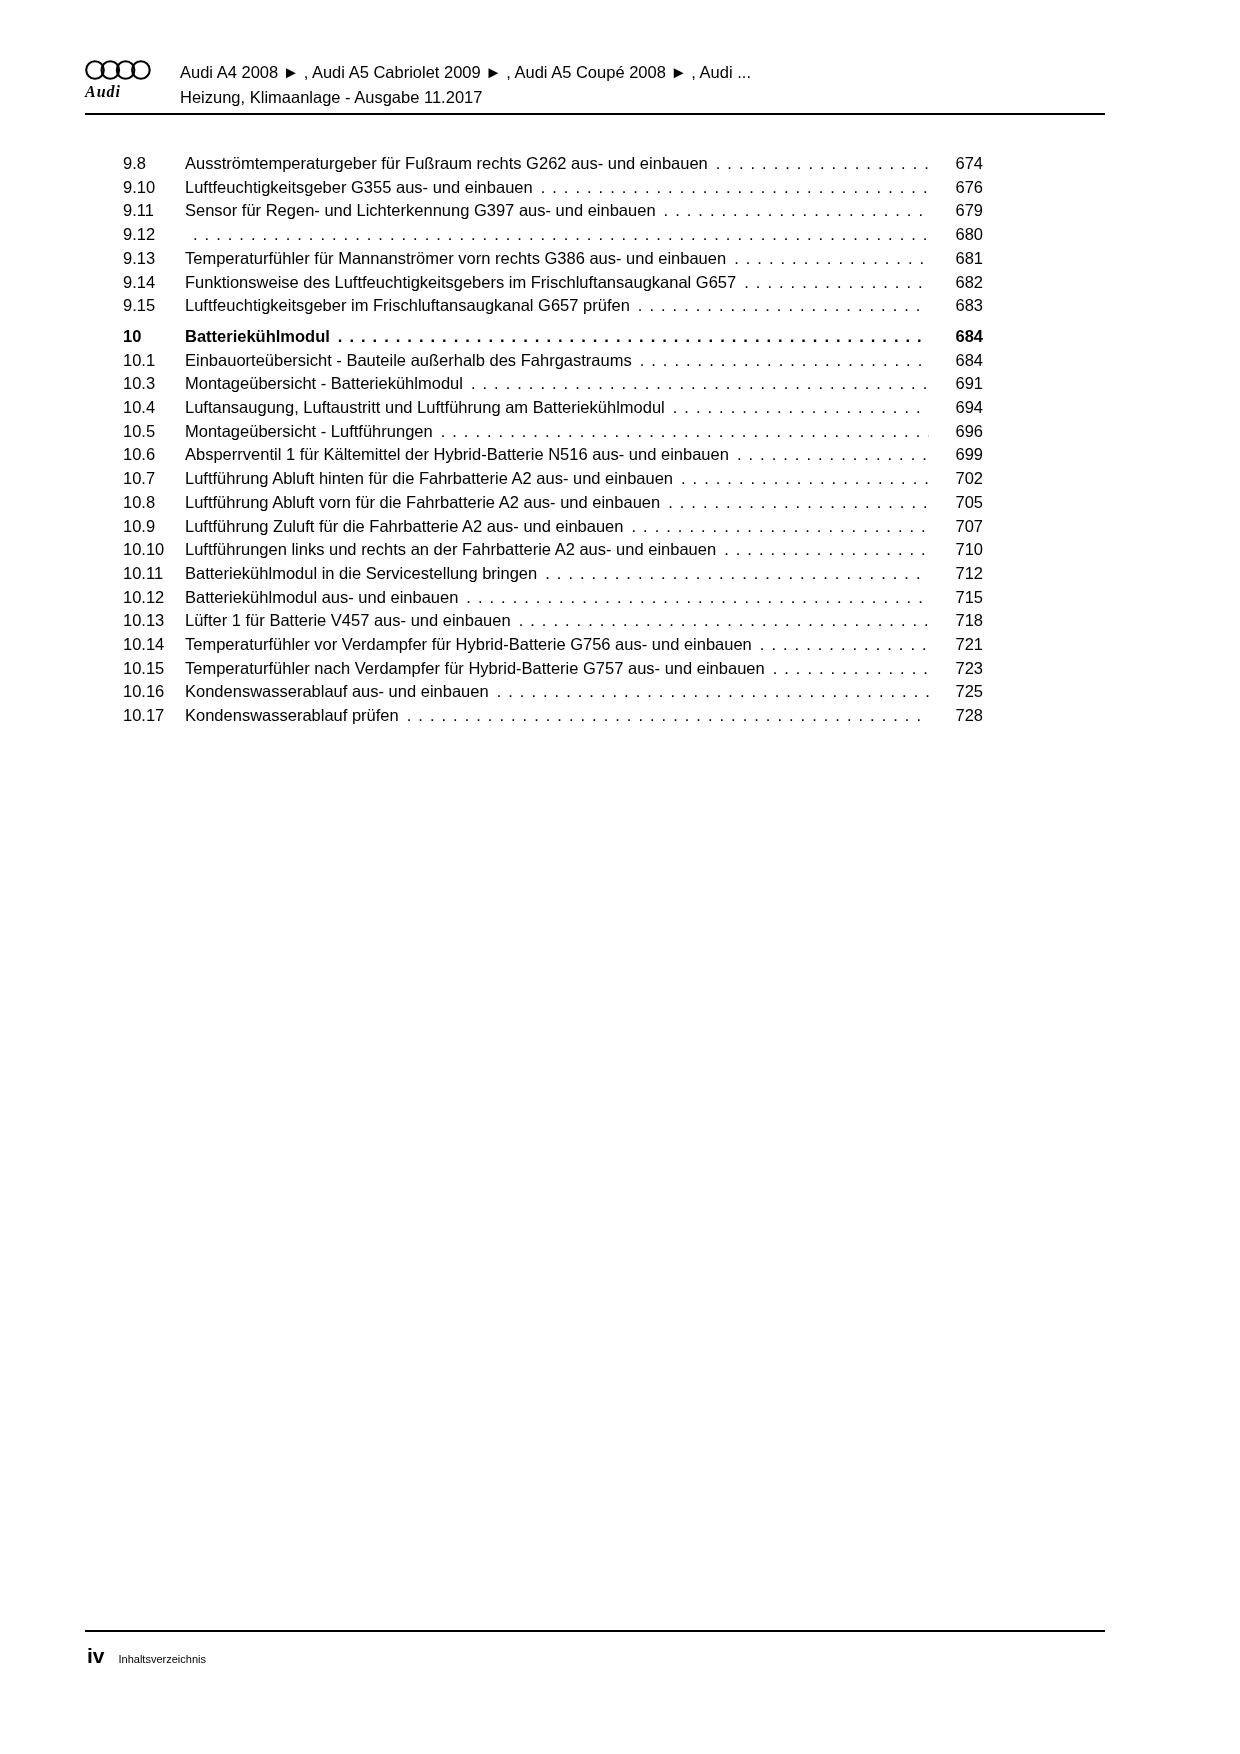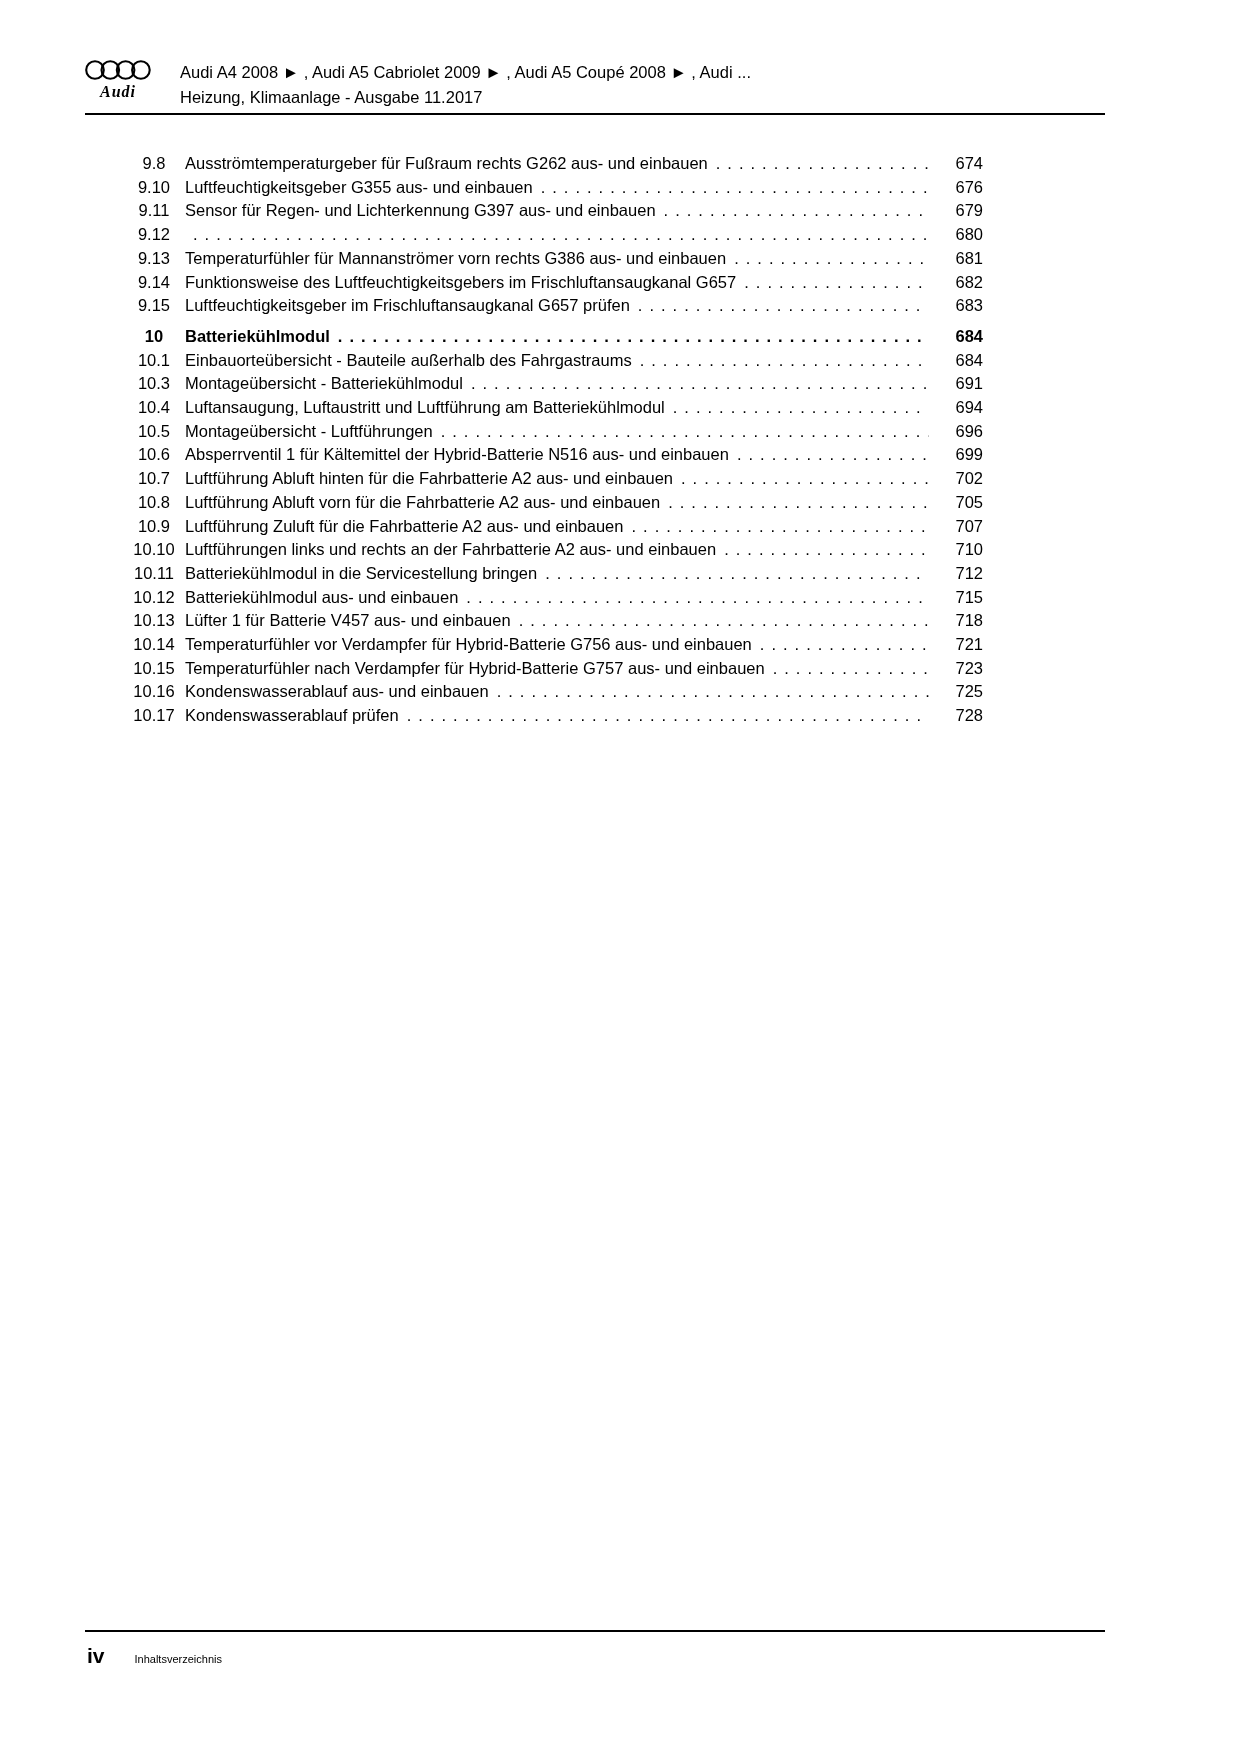--- a/index.html
+++ b/index.html
@@ -23,21 +23,21 @@
     right: 135px;
     display: flex;
     align-items: flex-start;
     gap: 14px;
   }
   .logo-block {
     width: 66px;
     flex: none;
     display: flex;
     flex-direction: column;
-    align-items: center;
+    align-items: flex-start;
   }
   .rings { display: block; }
   .wordmark {
     font-family: "Liberation Serif", serif;
     font-weight: bold;
     font-style: italic;
     font-size: 16px;
     letter-spacing: 1px;
     margin-top: 1px;
   }
@@ -71,21 +71,21 @@
   .toc-row {
     display: flex;
     align-items: baseline;
     padding-left: 38px;
     padding-right: 122px;
     font-size: 16.5px;
     line-height: 23.7px;
     white-space: nowrap;
   }
   .toc-row.bold { font-weight: bold; margin-top: 7px; }
-  .toc-num { flex: none; width: 62px; text-align: center; }
+  .toc-num { flex: none; width: 62px; }
   .toc-title { flex: none; }
   .toc-leader {
     flex: 1;
     overflow: hidden;
     white-space: nowrap;
     margin: 0 6px 0 8px;
     min-width: 0;
   }
   .toc-leader::after {
     content: "..........................................................................................................................................................";
@@ -101,21 +101,21 @@
     top: 1630px;
   }
   .footer-rule {
     border: none;
     border-top: 2px solid #000;
   }
   .footer-row {
     margin-top: 12px;
     display: flex;
     align-items: baseline;
-    gap: 30px;
+    gap: 14px;
     padding-left: 2px;
   }
   .footer-page {
     font-size: 21px;
     font-weight: bold;
   }
   .footer-label {
     font-size: 11px;
   }
 </style>

